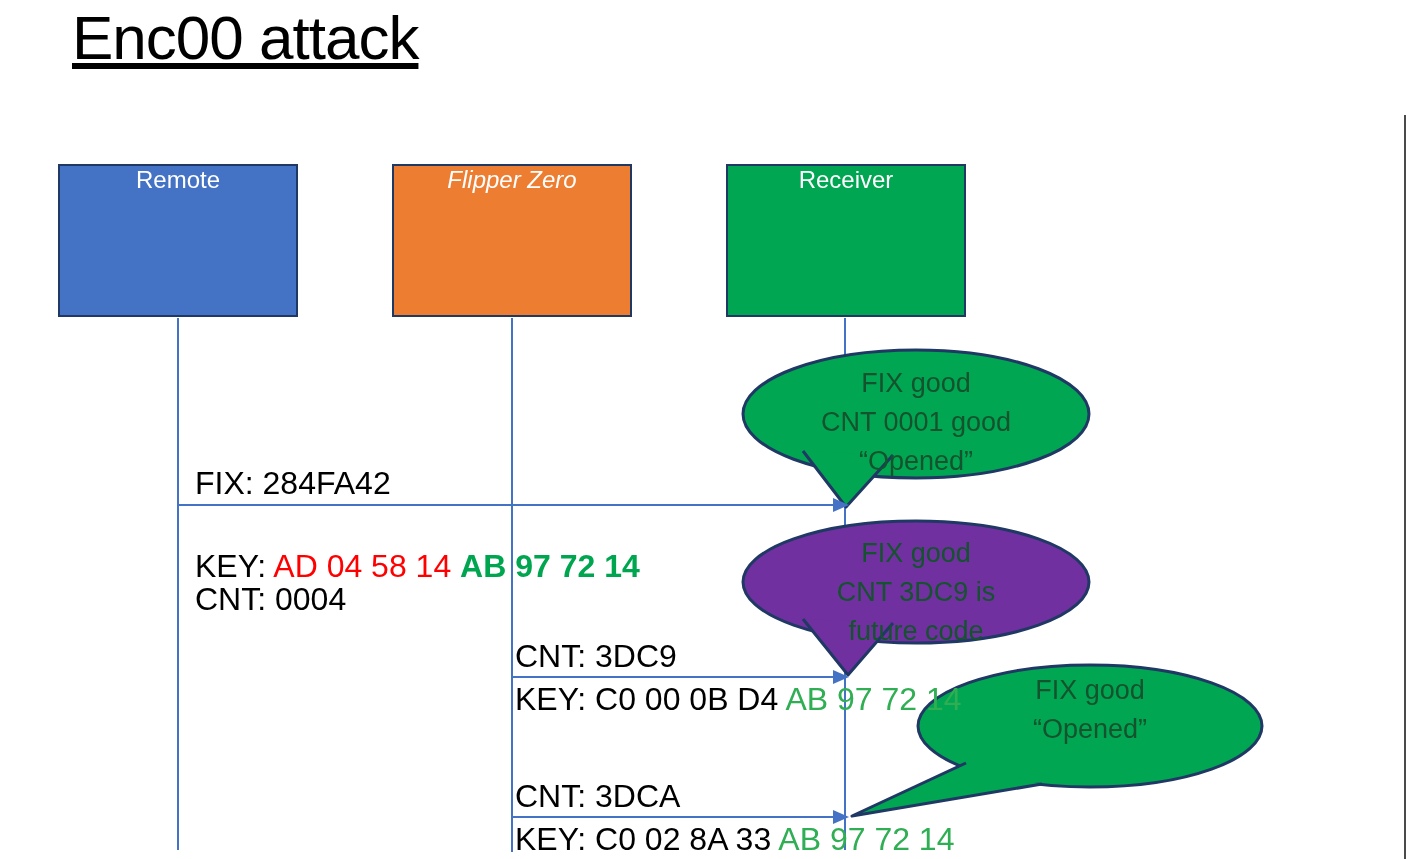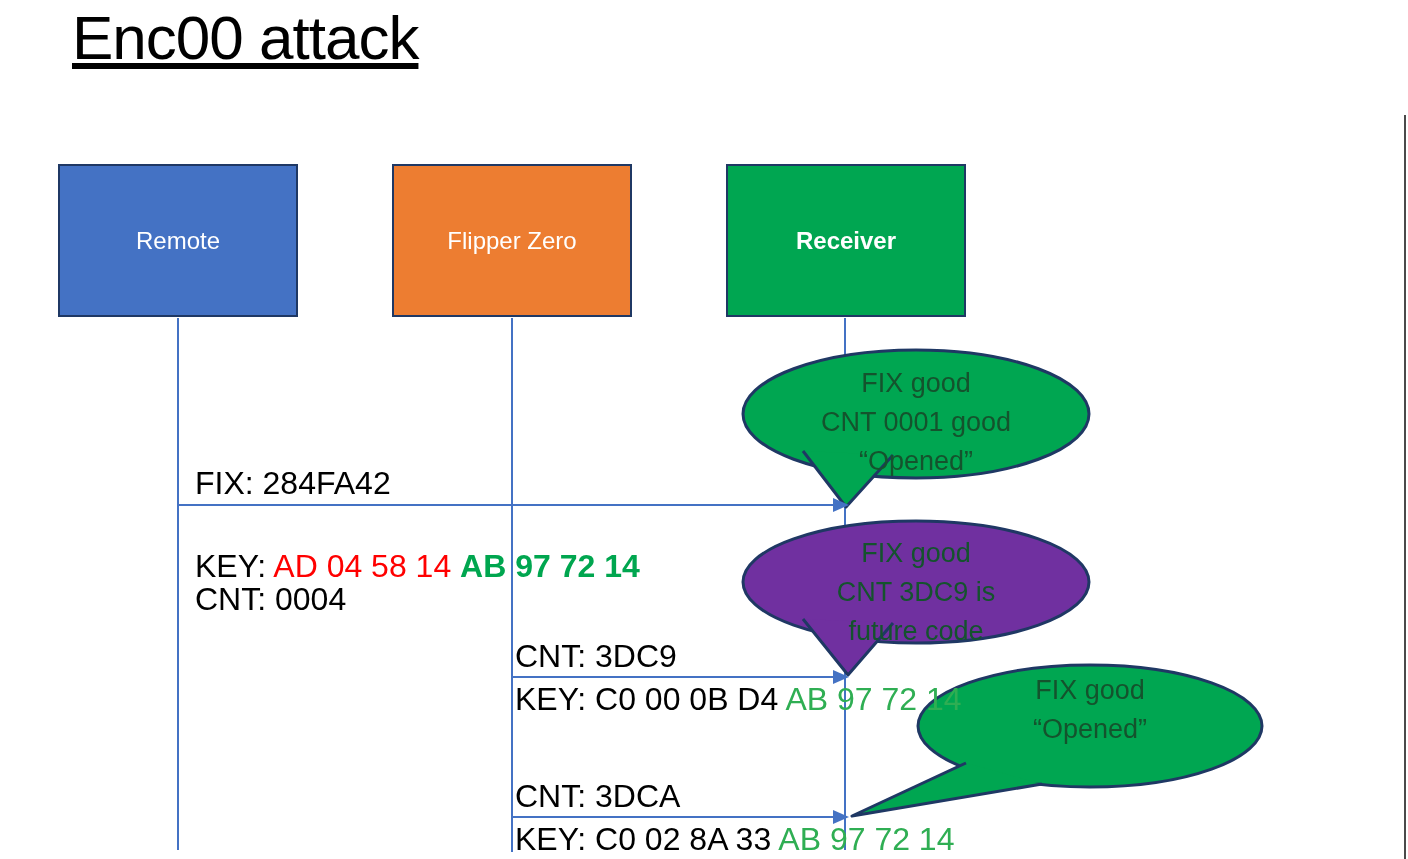--- a/index.html
+++ b/index.html
@@ -10,26 +10,26 @@
   .slide-title{
     position:absolute;left:72px;top:2px;margin:0;
     font-size:62px;font-weight:300;color:#000000;letter-spacing:-1px;
     white-space:nowrap;
     text-decoration:underline;
   }
   svg.diagram{position:absolute;left:0;top:0;z-index:1;}
   .actor{
     position:absolute;top:164px;width:240px;height:153px;z-index:2;
     border:2.5px solid #1F3864;box-sizing:border-box;
-    display:flex;align-items:center;justify-content:center;
+    display:flex;justify-content:center;
     color:#ffffff;font-size:24px;white-space:nowrap;
   }
   .actor.blue{left:58px;background:#4472C4;}
-  .actor.orange{left:392px;background:#ED7D31;}
-  .actor.green{left:726px;background:#00A651;font-weight:bold;}
+  .actor.orange{left:392px;background:#ED7D31;font-style:italic;}
+  .actor.green{left:726px;background:#00A651;}
   .msg{
     position:absolute;z-index:3;font-size:32px;color:#000000;
     white-space:nowrap;line-height:30px;
   }
   .red{color:#FF0000;}
   .green-bold{color:#00A64F;font-weight:bold;}
   .green-reg{color:#2FAE53;}
   .callout-text{
     position:absolute;z-index:4;width:300px;text-align:center;
     color:#14532d;font-size:27px;line-height:39px;white-space:nowrap;

